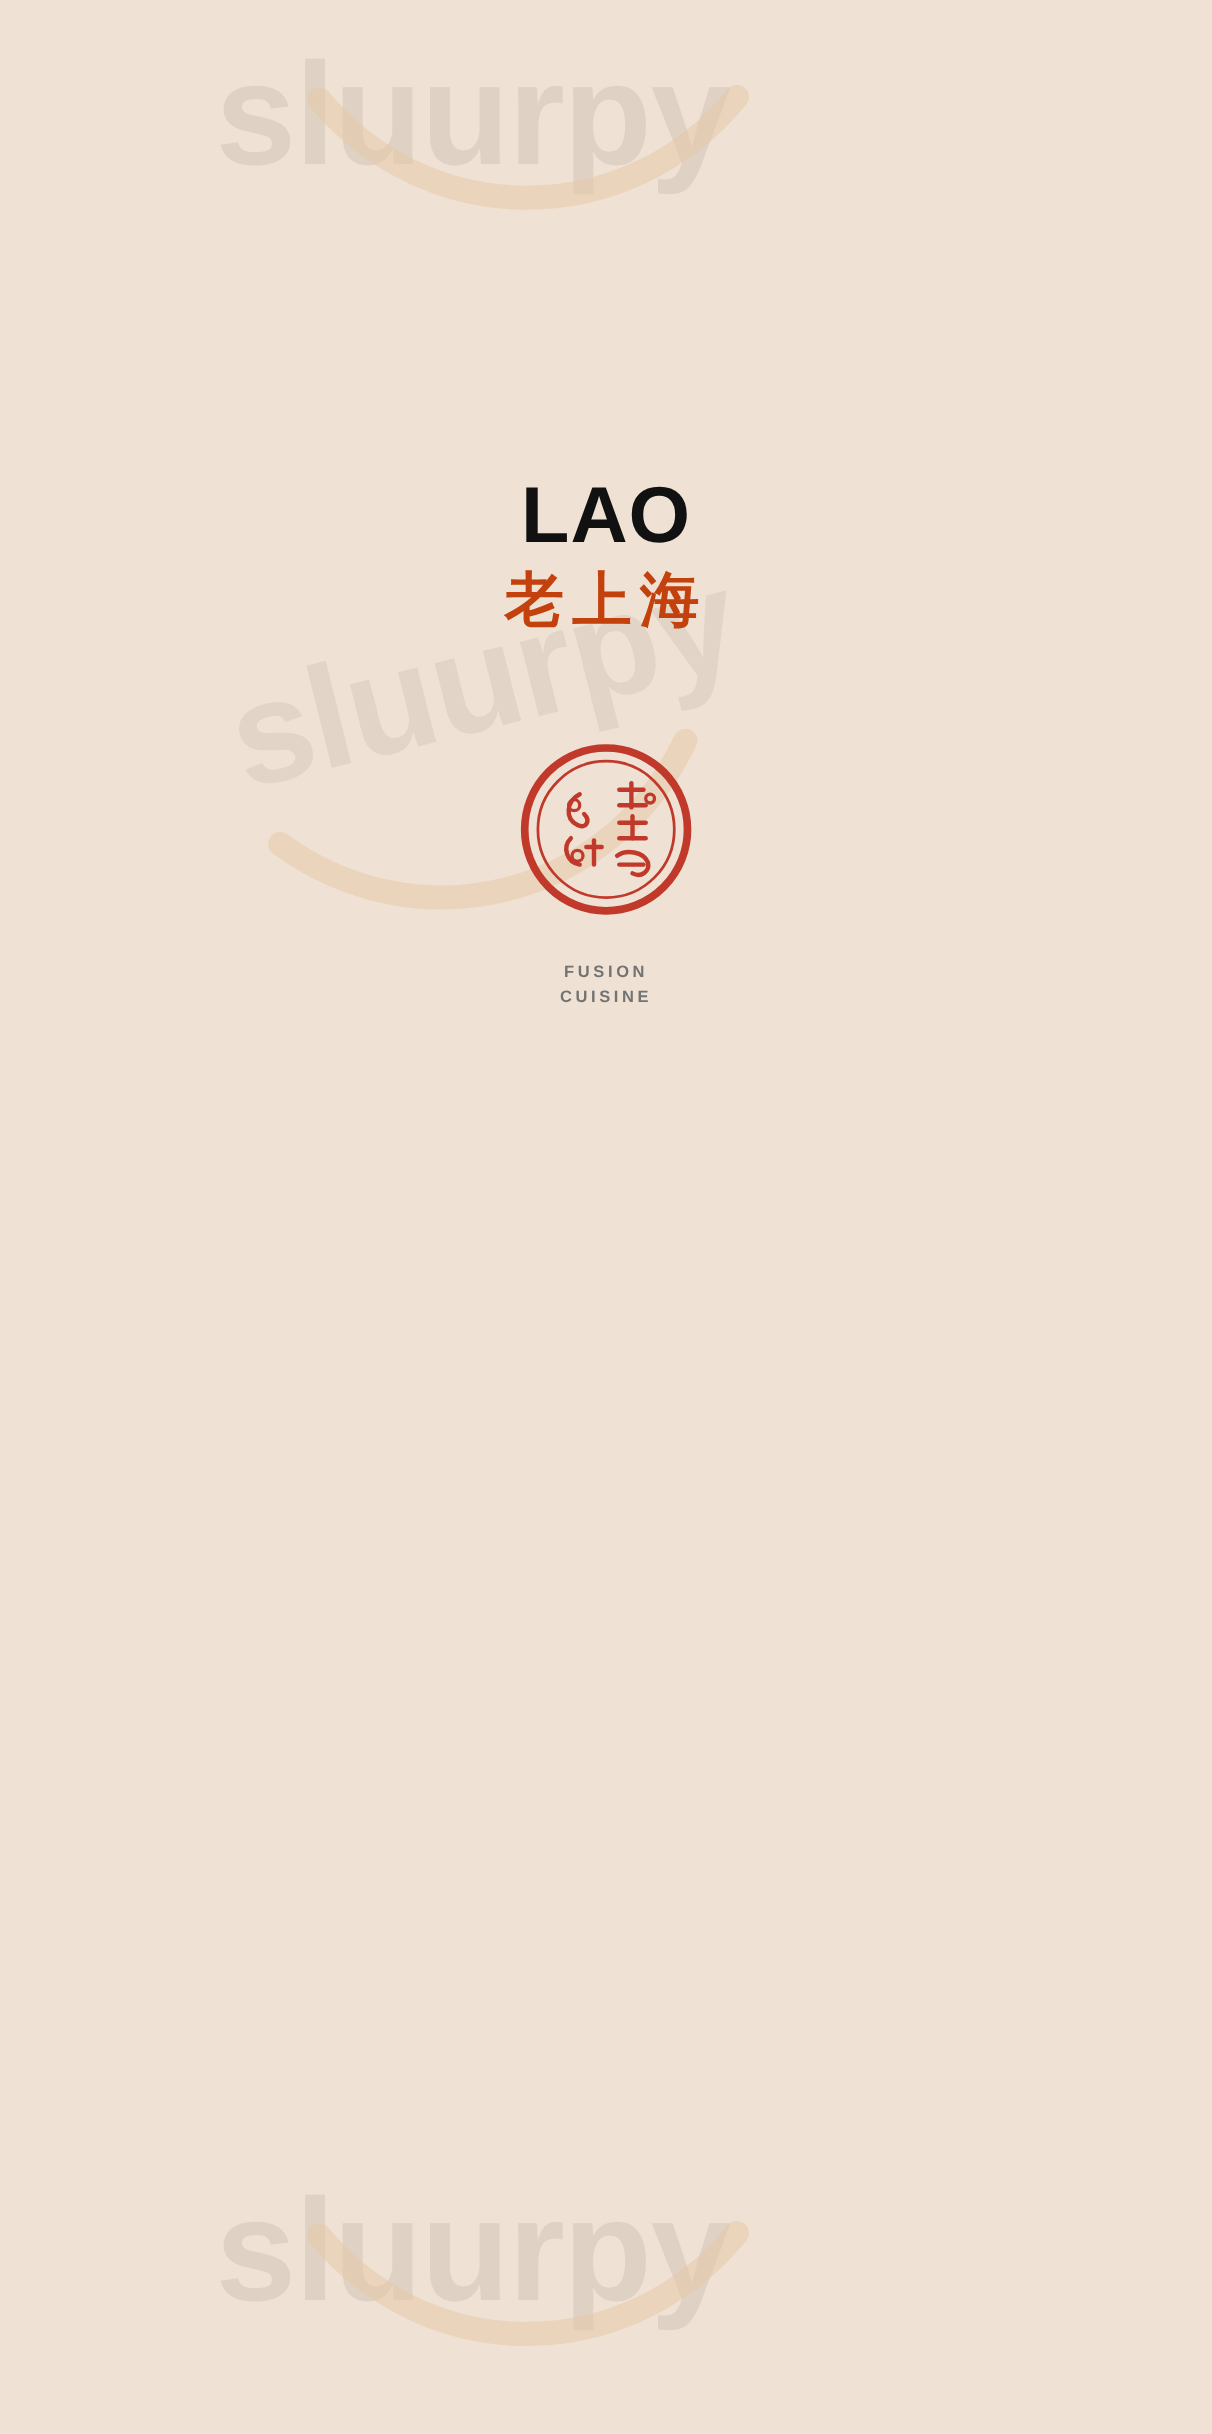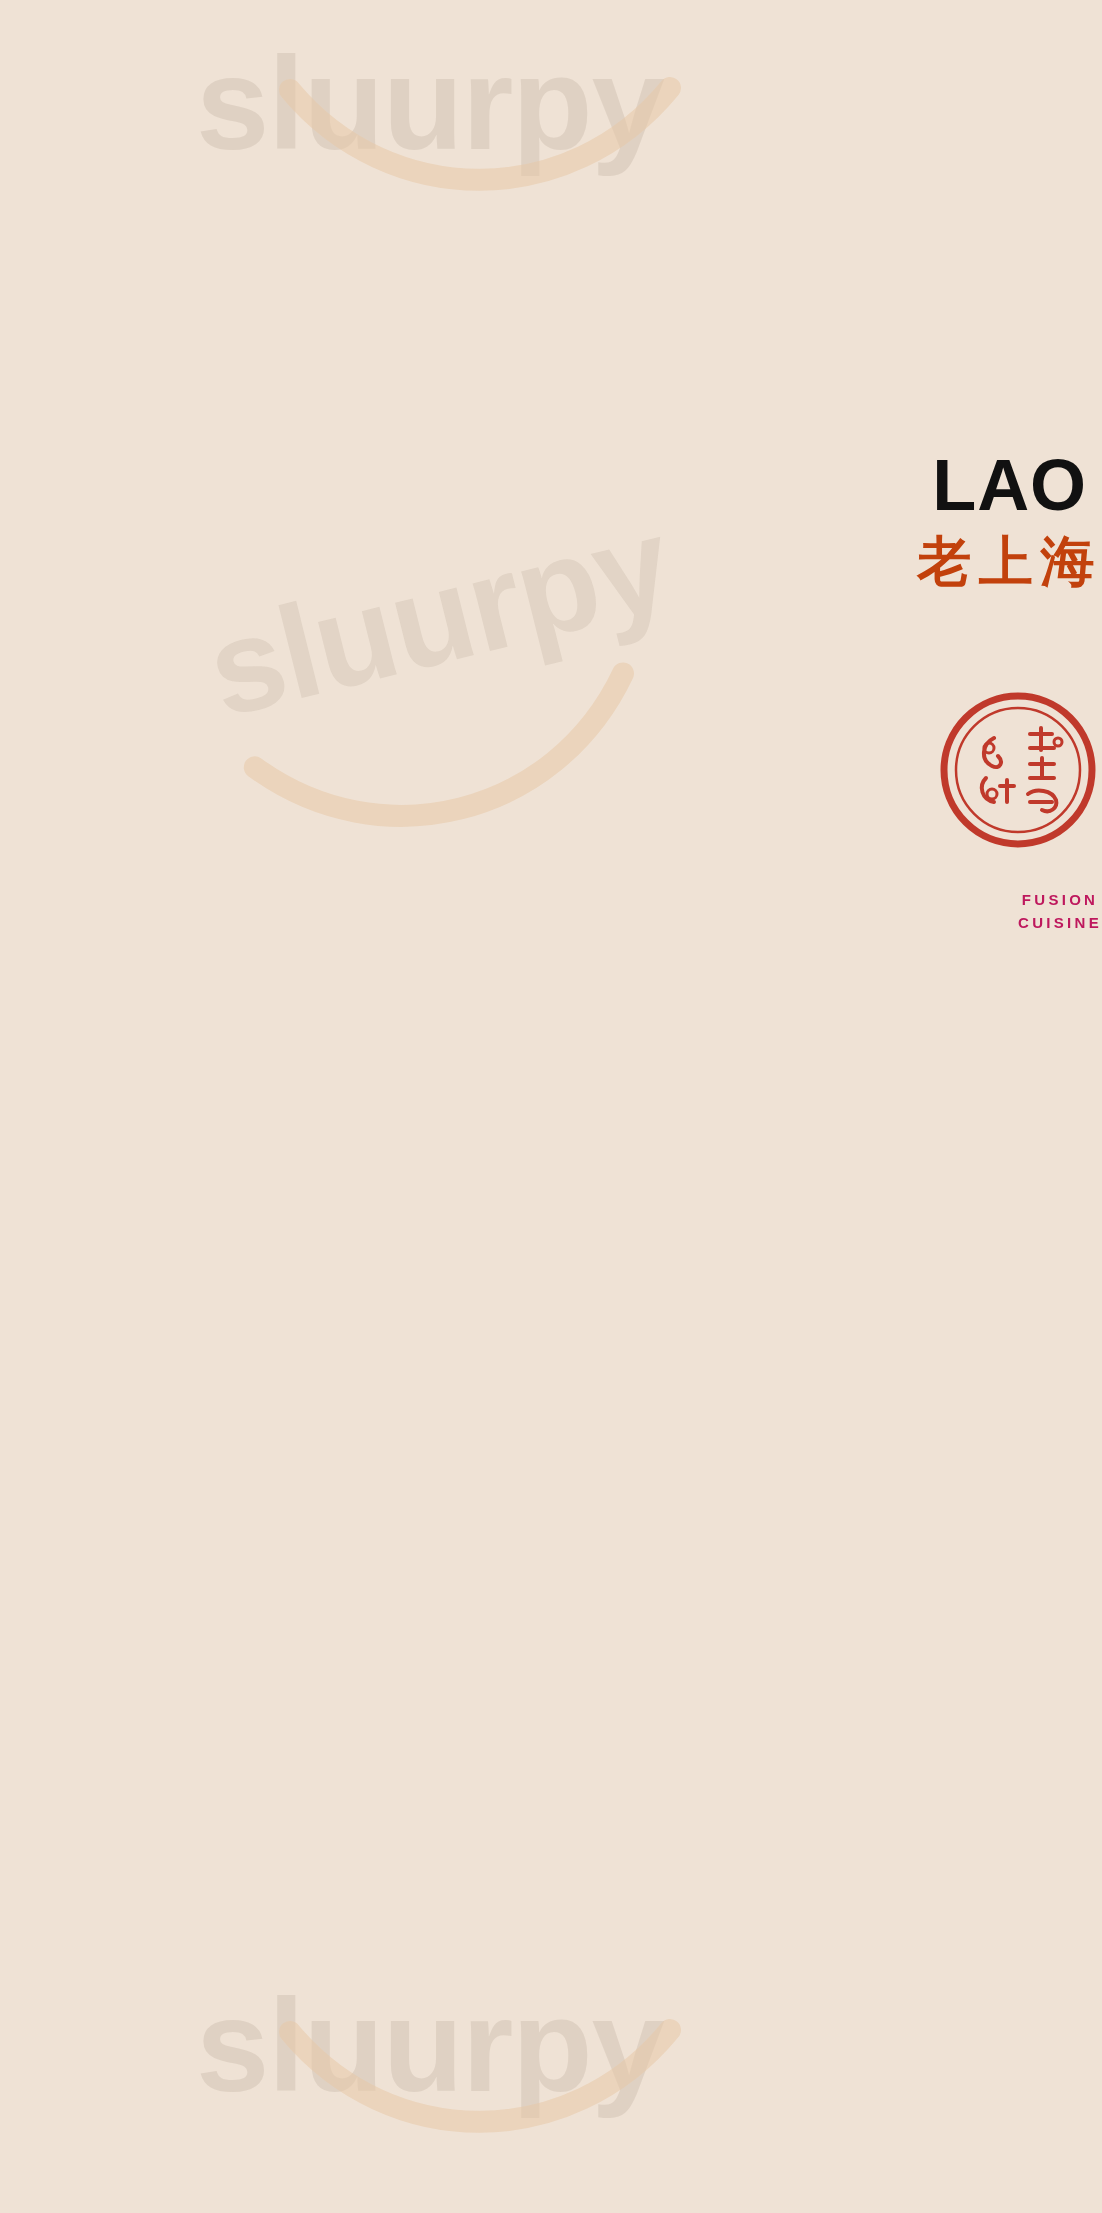--- a/index.html
+++ b/index.html
@@ -43,22 +43,21 @@
     user-select: none;
     opacity: .55;
   }
 
   
   .content {
     position: absolute;
     top: 0; left: 0; right: 0; bottom: 0;
     display: flex;
     flex-direction: column;
-    align-items: flex-end;
-    margin-top: 16px;
+    align-items: center;
   }
 
   .brand {
     margin-top: 432px;
     text-align: center;
     font-family: "Liberation Sans", sans-serif;
     font-weight: 700;
     color: #111111;
     line-height: 1.03;
     letter-spacing: 0.055em;
@@ -110,21 +109,21 @@
     inset: 0;
   }
 
   .footer-mark {
     margin-top: 34px;
     text-align: center;
     font-family: "Liberation Sans", sans-serif;
     font-size: 15px;
     font-weight: 700;
     letter-spacing: 0.22em;
-    color: #be185d;
+    color: #737373;
     line-height: 1.55;
   }
 </style>
 </head>
 <body>
 
 <div class="page">
 
   <div class="watermark wm-1">sluurpy</div>
   <div class="watermark wm-2">sluurpy</div>

